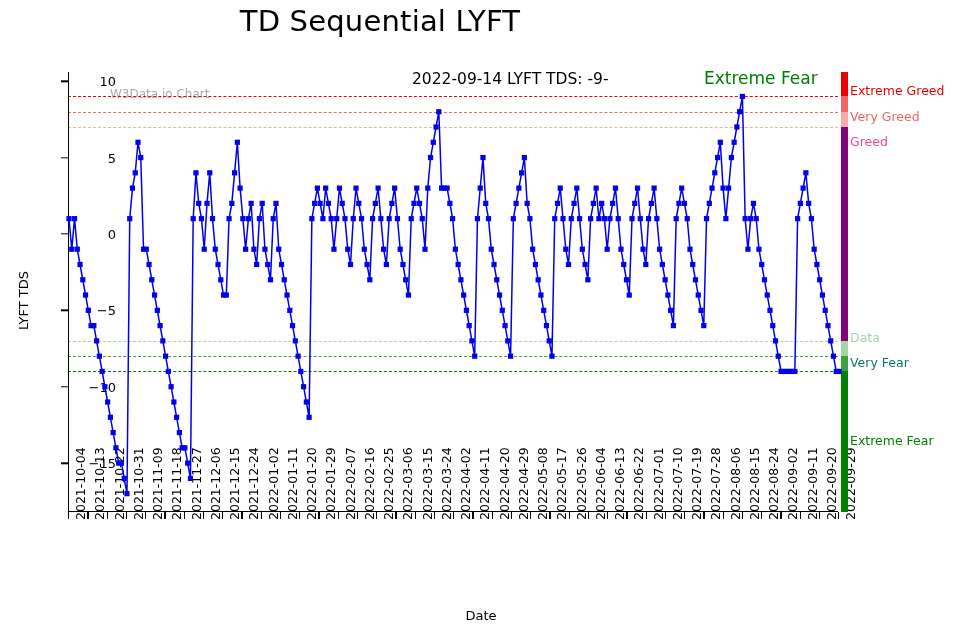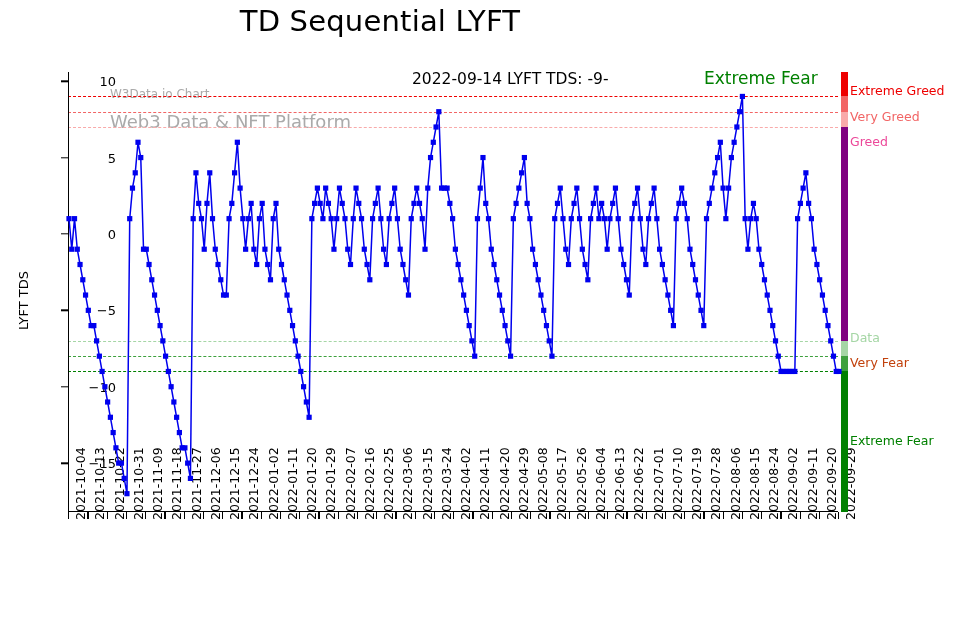--- a/index.html
+++ b/index.html
@@ -61,23 +61,23 @@
 <div id="stage">
 
   <div id="title">TD Sequential LYFT</div>
 
   <div id="anno">
     <span class="a1">2022-09-14 LYFT TDS: -9-</span>
     <span class="a2">Extreme Fear</span>
   </div>
 
   <div class="wm" id="wm1">W3Data.io Chart</div>
-  <div class="wm" id="wm2">Web3 Data &amp; NFT Platform</div>
 
   <div id="ylabel">LYFT TDS</div>
+  <div id="xlabel">Date</div>
 
   <div id="yaxis-group">
       <div class="ytick" style="top: 81.1667px;">10</div>
       <div class="ytickmark" style="top: 81.1667px;"></div>
       <div class="ytick" style="top: 157.556px;">5</div>
       <div class="ytickmark" style="top: 157.556px;"></div>
       <div class="ytick" style="top: 233.944px;">0</div>
       <div class="ytickmark" style="top: 233.944px;"></div>
       <div class="ytick" style="top: 310.333px;">−5</div>
       <div class="ytickmark" style="top: 310.333px;"></div>
@@ -185,21 +185,21 @@
       <div class="barseg" style="top: 127px; height: 213.889px; background: rgb(128, 0, 128);"></div>
       <div class="barseg" style="top: 340.889px; height: 15.2778px; background: rgb(165, 214, 165);"></div>
       <div class="barseg" style="top: 356.167px; height: 15.2778px; background: rgb(62, 160, 62);"></div>
       <div class="barseg" style="top: 371.444px; height: 140.556px; background: rgb(0, 128, 0);"></div>
     </div>
   <div id="rlabels-group">
       <div class="rlabel" style="top: 90.4444px; color: rgb(238, 0, 0);">Extreme Greed</div>
       <div class="rlabel" style="top: 115.722px; color: rgb(242, 101, 101);">Very Greed</div>
       <div class="rlabel" style="top: 141px; color: #ec4899;">Greed</div>
       <div class="rlabel" style="top: 336.889px; color: rgb(165, 214, 165);">Data</div>
-      <div class="rlabel" style="top: 362.167px; color: #c2410c;">Very Fear</div>
+      <div class="rlabel" style="top: 362.167px; color: #0f766e;">Very Fear</div>
       <div class="rlabel" style="top: 440.194px; color: rgb(0, 128, 0);">Extreme Fear</div>
     </div>
 
   <div id="plot">
     <div id="plotinner">
       <svg class="series" id="series-svg" width="770" height="440">
           <path d="M0.00,146.67 L2.76,177.22 L5.52,146.67 L8.28,177.22 L11.04,192.50 L13.80,207.78 L16.56,223.06 L19.32,238.33 L22.08,253.61 L24.84,253.61 L27.60,268.89 L30.36,284.17 L33.12,299.44 L35.88,314.72 L38.64,330.00 L41.40,345.28 L44.16,360.56 L46.92,375.83 L49.68,391.11 L52.44,391.11 L55.20,406.39 L57.96,421.67 L60.72,146.67 L63.48,116.11 L66.24,100.83 L69.00,70.28 L71.76,85.56 L74.52,177.22 L77.28,177.22 L80.04,192.50 L82.80,207.78 L85.56,223.06 L88.32,238.33 L91.08,253.61 L93.84,268.89 L96.59,284.17 L99.35,299.44 L102.11,314.72 L104.87,330.00 L107.63,345.28 L110.39,360.56 L113.15,375.83 L115.91,375.83 L118.67,391.11 L121.43,406.39 L124.19,146.67 L126.95,100.83 L129.71,131.39 L132.47,146.67 L135.23,177.22 L137.99,131.39 L140.75,100.83 L143.51,146.67 L146.27,177.22 L149.03,192.50 L151.79,207.78 L154.55,223.06 L157.31,223.06 L160.07,146.67 L162.83,131.39 L165.59,100.83 L168.35,70.28 L171.11,116.11 L173.87,146.67 L176.63,177.22 L179.39,146.67 L182.15,131.39 L184.91,177.22 L187.67,192.50 L190.43,146.67 L193.19,131.39 L195.95,177.22 L198.71,192.50 L201.47,207.78 L204.23,146.67 L206.99,131.39 L209.75,177.22 L212.51,192.50 L215.27,207.78 L218.03,223.06 L220.79,238.33 L223.55,253.61 L226.31,268.89 L229.07,284.17 L231.83,299.44 L234.59,314.72 L237.35,330.00 L240.11,345.28 L242.87,146.67 L245.63,131.39 L248.39,116.11 L251.15,131.39 L253.91,146.67 L256.67,116.11 L259.43,131.39 L262.19,146.67 L264.95,177.22 L267.71,146.67 L270.47,116.11 L273.23,131.39 L275.99,146.67 L278.75,177.22 L281.51,192.50 L284.27,146.67 L287.03,116.11 L289.78,131.39 L292.54,146.67 L295.30,177.22 L298.06,192.50 L300.82,207.78 L303.58,146.67 L306.34,131.39 L309.10,116.11 L311.86,146.67 L314.62,177.22 L317.38,192.50 L320.14,146.67 L322.90,131.39 L325.66,116.11 L328.42,146.67 L331.18,177.22 L333.94,192.50 L336.70,207.78 L339.46,223.06 L342.22,146.67 L344.98,131.39 L347.74,116.11 L350.50,131.39 L353.26,146.67 L356.02,177.22 L358.78,116.11 L361.54,85.56 L364.30,70.28 L367.06,55.00 L369.82,39.72 L372.58,116.11 L375.34,116.11 L378.10,116.11 L380.86,131.39 L383.62,146.67 L386.38,177.22 L389.14,192.50 L391.90,207.78 L394.66,223.06 L397.42,238.33 L400.18,253.61 L402.94,268.89 L405.70,284.17 L408.46,146.67 L411.22,116.11 L413.98,85.56 L416.74,131.39 L419.50,146.67 L422.26,177.22 L425.02,192.50 L427.78,207.78 L430.54,223.06 L433.30,238.33 L436.06,253.61 L438.82,268.89 L441.58,284.17 L444.34,146.67 L447.10,131.39 L449.86,116.11 L452.62,100.83 L455.38,85.56 L458.14,131.39 L460.90,146.67 L463.66,177.22 L466.42,192.50 L469.18,207.78 L471.94,223.06 L474.70,238.33 L477.46,253.61 L480.22,268.89 L482.97,284.17 L485.73,146.67 L488.49,131.39 L491.25,116.11 L494.01,146.67 L496.77,177.22 L499.53,192.50 L502.29,146.67 L505.05,131.39 L507.81,116.11 L510.57,146.67 L513.33,177.22 L516.09,192.50 L518.85,207.78 L521.61,146.67 L524.37,131.39 L527.13,116.11 L529.89,146.67 L532.65,131.39 L535.41,146.67 L538.17,177.22 L540.93,146.67 L543.69,131.39 L546.45,116.11 L549.21,146.67 L551.97,177.22 L554.73,192.50 L557.49,207.78 L560.25,223.06 L563.01,146.67 L565.77,131.39 L568.53,116.11 L571.29,146.67 L574.05,177.22 L576.81,192.50 L579.57,146.67 L582.33,131.39 L585.09,116.11 L587.85,146.67 L590.61,177.22 L593.37,192.50 L596.13,207.78 L598.89,223.06 L601.65,238.33 L604.41,253.61 L607.17,146.67 L609.93,131.39 L612.69,116.11 L615.45,131.39 L618.21,146.67 L620.97,177.22 L623.73,192.50 L626.49,207.78 L629.25,223.06 L632.01,238.33 L634.77,253.61 L637.53,146.67 L640.29,131.39 L643.05,116.11 L645.81,100.83 L648.57,85.56 L651.33,70.28 L654.09,116.11 L656.85,146.67 L659.61,116.11 L662.37,85.56 L665.13,70.28 L667.89,55.00 L670.65,39.72 L673.41,24.44 L676.16,146.67 L678.92,177.22 L681.68,146.67 L684.44,131.39 L687.20,146.67 L689.96,177.22 L692.72,192.50 L695.48,207.78 L698.24,223.06 L701.00,238.33 L703.76,253.61 L706.52,268.89 L709.28,284.17 L712.04,299.44 L714.80,299.44 L717.56,299.44 L720.32,299.44 L723.08,299.44 L725.84,299.44 L728.60,146.67 L731.36,131.39 L734.12,116.11 L736.88,100.83 L739.64,131.39 L742.40,146.67 L745.16,177.22 L747.92,192.50 L750.68,207.78 L753.44,223.06 L756.20,238.33 L758.96,253.61 L761.72,268.89 L764.48,284.17 L767.24,299.44 L770.00,299.44" fill="none" stroke="#0000ee" stroke-width="1.5"></path>
           <rect x="-2.60" y="144.07" width="5.2" height="5.2" fill="#0000ee"></rect>
           <rect x="0.16" y="174.62" width="5.2" height="5.2" fill="#0000ee"></rect>
           <rect x="2.92" y="144.07" width="5.2" height="5.2" fill="#0000ee"></rect>

